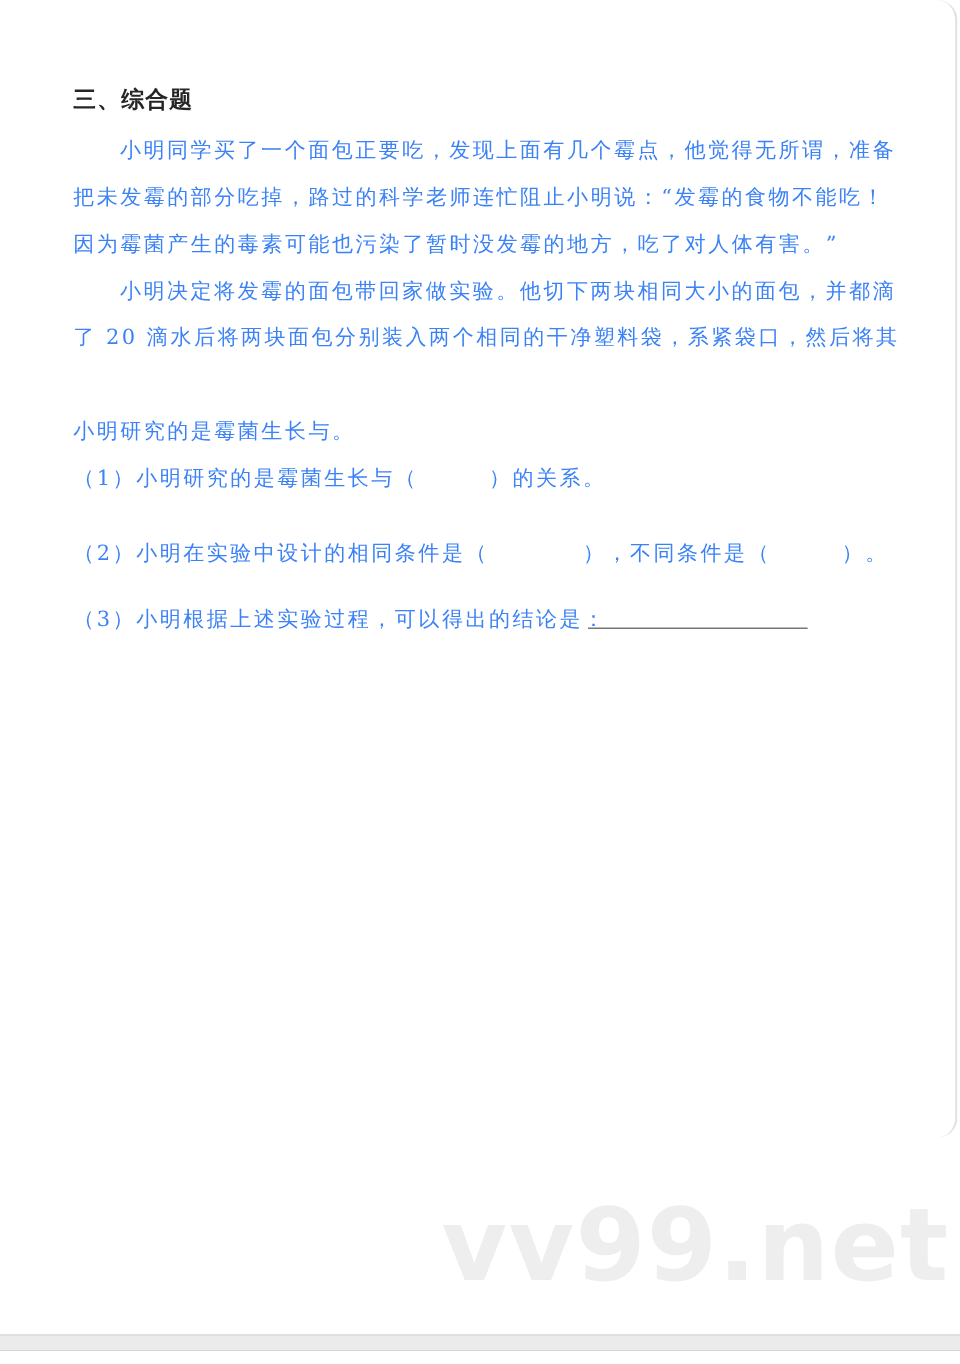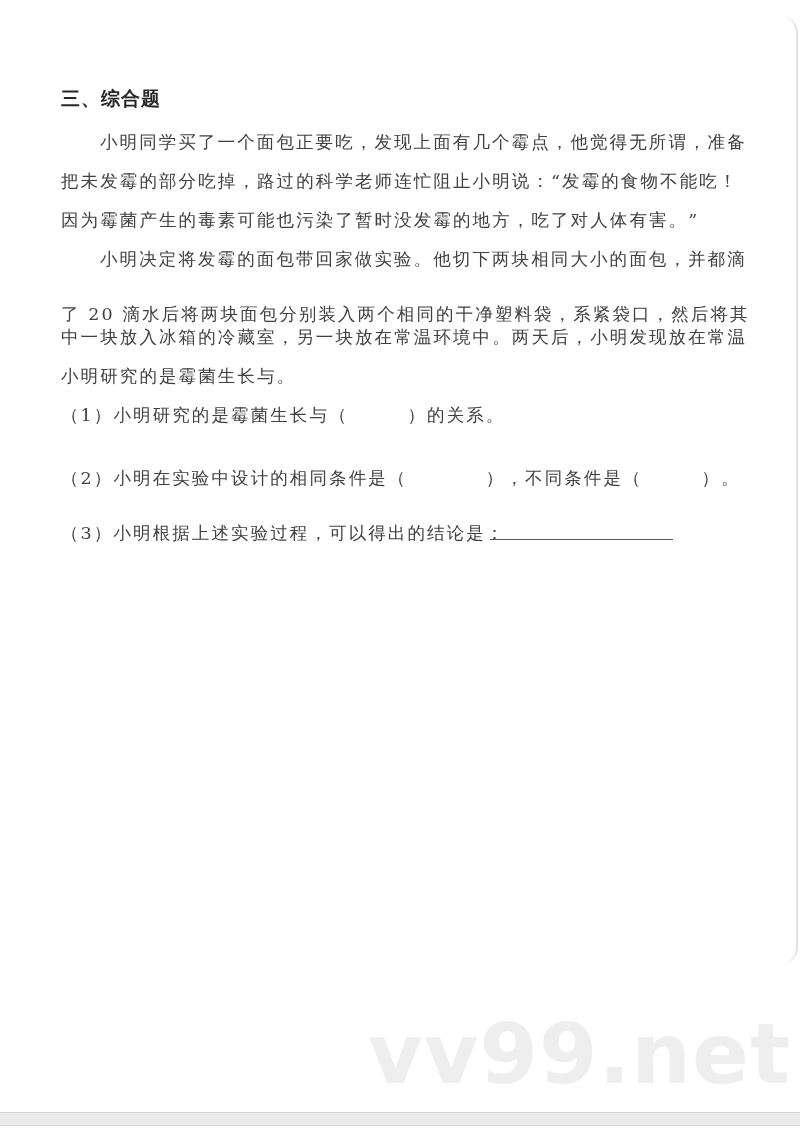--- a/index.html
+++ b/index.html
@@ -11,21 +11,21 @@
       width: 800px;
       height: 1137px;
       position: relative;
       overflow: hidden;
       font-family: "DejaVu Serif", "Liberation Serif", serif;
       color: #2e2e2e;
     }
     .page {
       position: absolute;
       left: 0;
-      top: 16px;
+      top: 0;
       width: 796px;
       height: 948px;
       background: #ffffff;
       border-right: 2px solid #e2e2e2;
       border-radius: 17px;
     }
     .section-title {
       position: absolute;
       left: 61px;
       top: 70px;
@@ -36,21 +36,21 @@
       color: #262626;
       white-space: nowrap;
     }
     .line {
       position: absolute;
       left: 61px;
       font-size: 17.5px;
       letter-spacing: 2.1px;
       white-space: nowrap;
       line-height: 22px;
-      color: #404040;
+      color: #3b82f6;
     }
     .indent { left: 100px; }
     .q { left: 63px; }
     .answer-blank {
       position: absolute;
       left: 490px;
       top: 523px;
       width: 183px;
       height: 0;
       border-top: 1.5px solid #555555;
@@ -91,22 +91,21 @@
 
 <div class="page">
 
   <div class="section-title">三、综合题</div>
 
   <div class="line indent" style="top:115px;">小明同学买了一个面包正要吃，发现上面有几个霉点，他觉得无所谓，准备</div>
   <div class="line" style="top:193px;">因为霉菌产生的毒素可能也污染了暂时没发霉的地方，吃了对人体有害。”</div>
   <div class="line" style="top:154px;">把未发霉的部分吃掉，路过的科学老师连忙阻止小明说：“发霉的食物不能吃！</div>
 
   <div class="line indent" style="top:232px;">小明决定将发霉的面包带回家做实验。他切下两块相同大小的面包，并都滴</div>
-  <div class="line" style="top:271px;margin-top:16px;">了 20 滴水后将两块面包分别装入两个相同的干净塑料袋，系紧袋口，然后将其</div>
-  <div class="line" style="top:310px;">中一块放入冰箱的冷藏室，另一块放在常温环境中。两天后，小明发现放在常温</div>
+  <div class="line" style="top:271px;">了 20 滴水后将两块面包分别装入两个相同的干净塑料袋，系紧袋口，然后将其</div>
   <div class="line" style="top:349px;">小明研究的是霉菌生长与。</div>
 
   <div class="line q" style="top:388px; left:61px;text-align:right;">
     <span>（1）</span><span>小明研究的是霉菌生长与（　　　）的关系。</span>
   </div>
   <div class="line q" style="top:427px; left:61px;margin-top:24px;">
     <span>（2）</span><span>小明在实验中设计的相同条件是（　　　　），不同条件是（　　　）。</span>
   </div>
   <div class="line q" style="top:506px; left:61px;">
     <span>（3）</span><span>小明根据上述实验过程，可以得出的结论是：</span>

